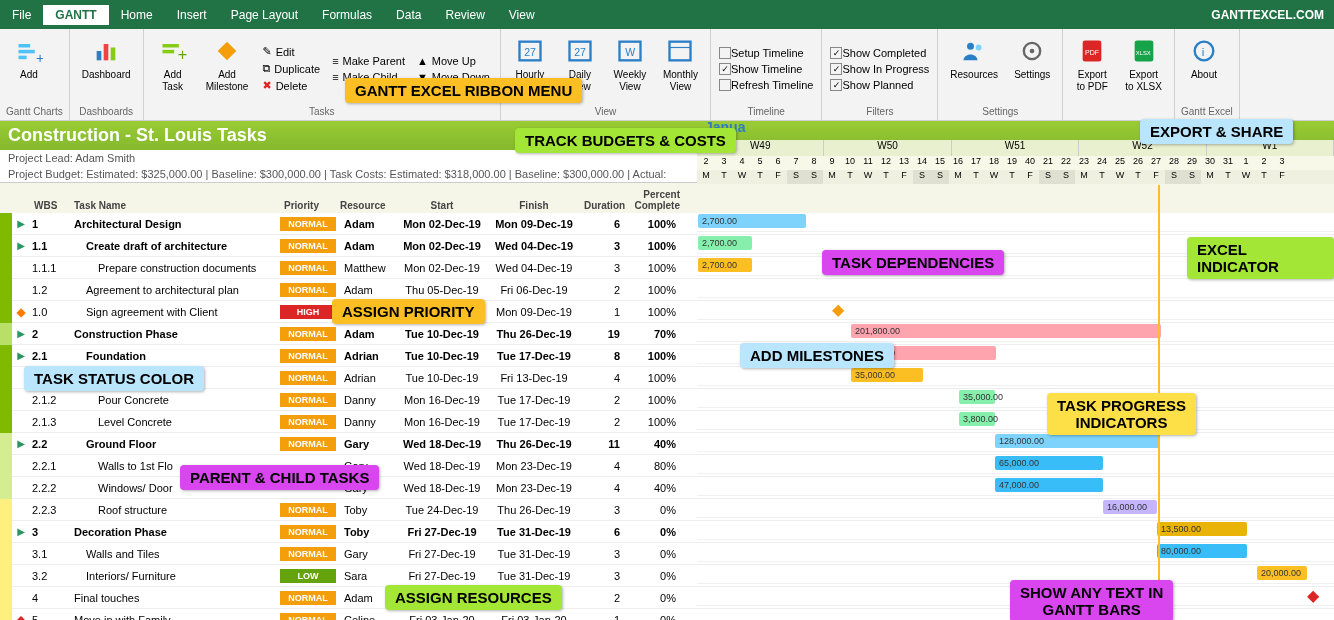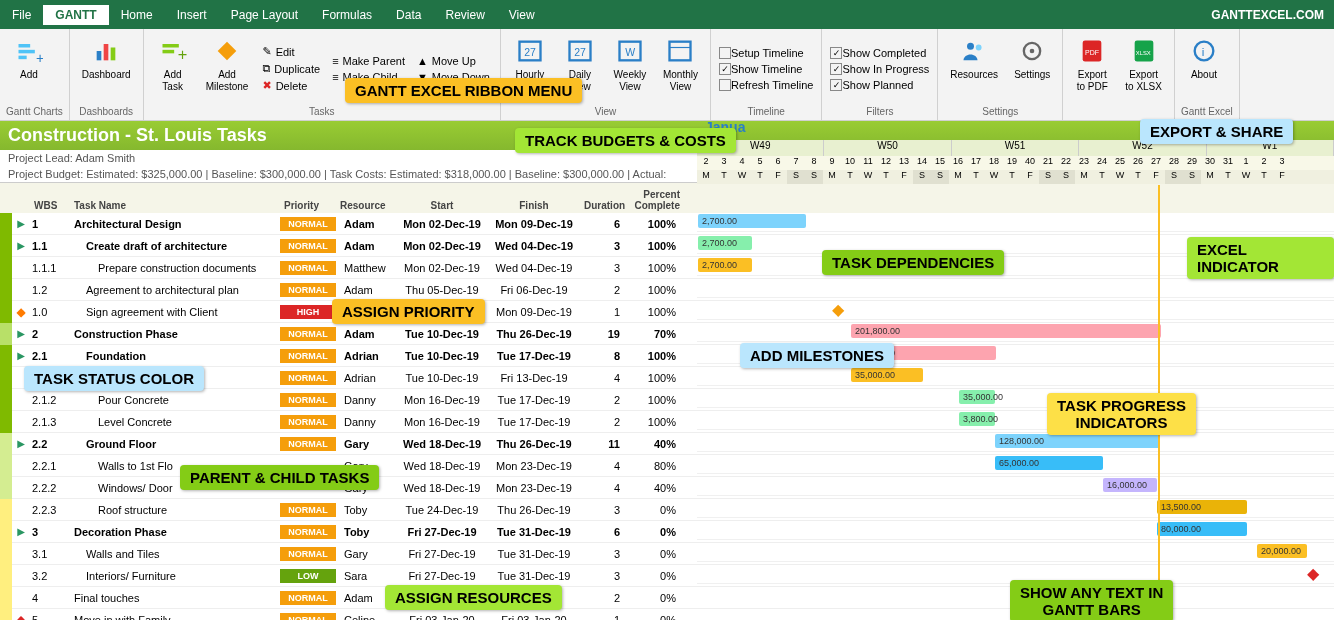--- a/index.html
+++ b/index.html
@@ -69,21 +69,21 @@
 
 
 .gantt-area { position: absolute; left: 697px; top: 210px; right: 0; bottom: 0; }
 .gantt-row { height: 22px; position: relative; border-bottom: 1px solid #f0f0f0; }
 .gantt-bar { position: absolute; height: 14px; top: 4px; border-radius: 2px; font-size: 9px; color: #333; padding-left: 4px; display: flex; align-items: center; }
 
 
 .callout { position: absolute; padding: 4px 10px; border-radius: 4px; font-size: 15px; font-weight: bold; box-shadow: 1px 1px 3px rgba(0,0,0,0.3); z-index: 100; }
 .callout-orange { background: #fbbf24; color: #000; }
 .callout-green { background: #a3e635; color: #000; }
-.callout-pink { background: #84cc16; color: #000; }
+.callout-pink { background: #d946ef; color: #000; }
 .callout-blue { background: #bae6fd; color: #000; }
 .callout-yellow { background: #fde047; color: #000; }
 
 
 .icon-svg { width: 28px; height: 28px; }
 </style>
 </head>
 <body>
 
 <div class="menu-bar">
@@ -715,20 +715,23 @@
     <div class="gantt-row">
       <div class="gantt-bar" style="left: 262px; width: 36px; background: rgb(134, 239, 172);">3,800.00</div>
     </div>
     <div class="gantt-row">
       <div class="gantt-bar" style="left: 298px; width: 165px; background: rgb(125, 211, 252);">128,000.00</div>
     </div>
     <div class="gantt-row">
       <div class="gantt-bar" style="left: 298px; width: 108px; background: rgb(56, 189, 248);">65,000.00</div>
     </div>
     <div class="gantt-row">
+      <div class="gantt-bar" style="left: 298px; width: 108px; background: rgb(56, 189, 248);">47,000.00</div>
+    </div>
+    <div class="gantt-row">
       <div class="gantt-bar" style="left: 406px; width: 54px; background: rgb(196, 181, 253);">16,000.00</div>
     </div>
     <div class="gantt-row">
       <div class="gantt-bar" style="left: 460px; width: 90px; background: #eab308;">13,500.00</div>
     </div>
     <div class="gantt-row">
       <div class="gantt-bar" style="left: 460px; width: 90px; background: rgb(56, 189, 248);">80,000.00</div>
     </div>
     <div class="gantt-row">
       <div class="gantt-bar" style="left: 560px; width: 50px; background: rgb(251, 191, 36);">20,000.00</div>

